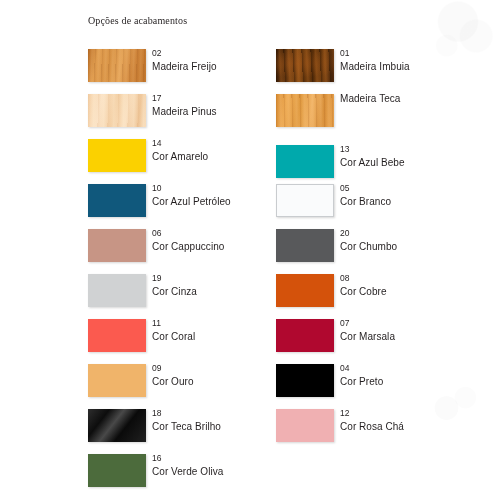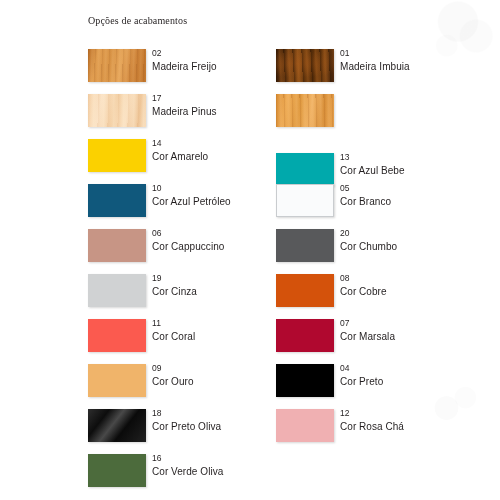--- a/index.html
+++ b/index.html
@@ -232,21 +232,21 @@
           <div class="swatch sw-shadow c-ouro"></div>
           <div class="swatch-label">
             <span class="code">09</span>
             <span class="name">Cor Ouro</span>
           </div>
         </div>
         <div class="swatch-row" style="top: 360px; position: absolute; left: 0px; width: 215px; padding-left: 8px;">
           <div class="swatch sw-shadow c-preto-brilho"></div>
           <div class="swatch-label">
             <span class="code">18</span>
-            <span class="name">Cor Preto Oliva</span>
+            <span class="name">Cor Teca Brilho</span>
           </div>
         </div>
         <div class="swatch-row" style="top: 405px; position: absolute; left: 0px; width: 215px;">
           <div class="swatch sw-shadow c-verde-oliva"></div>
           <div class="swatch-label">
             <span class="code">16</span>
             <span class="name">Cor Verde Oliva</span>
           </div>
         </div>
       </div>
@@ -254,23 +254,24 @@
         <div class="swatch-row" style="top: 0px; position: absolute; left: 0px; width: 215px; padding-left: 16px;">
           <div class="swatch sw-shadow w-imbuia"></div>
           <div class="swatch-label">
             <span class="code">01</span>
             <span class="name">Madeira Imbuia</span>
           </div>
         </div>
         <div class="swatch-row" style="top: 45px; position: absolute; left: 0px; width: 215px;">
           <div class="swatch sw-shadow w-teca"></div>
           <div class="swatch-label">
-          </div>
-        </div>
-        <div class="swatch-row" style="top: 104px; position: absolute; left: 0px; width: 215px;">
+            <span class="name">Madeira Teca</span>
+          </div>
+        </div>
+        <div class="swatch-row" style="top: 96px; position: absolute; left: 0px; width: 215px;">
           <div class="swatch sw-shadow c-azul-bebe"></div>
           <div class="swatch-label">
             <span class="code">13</span>
             <span class="name">Cor Azul Bebe</span>
           </div>
         </div>
         <div class="swatch-row" style="top: 135px; position: absolute; left: 0px; width: 215px;">
           <div class="swatch sw-shadow c-branco"></div>
           <div class="swatch-label">
             <span class="code">05</span>

